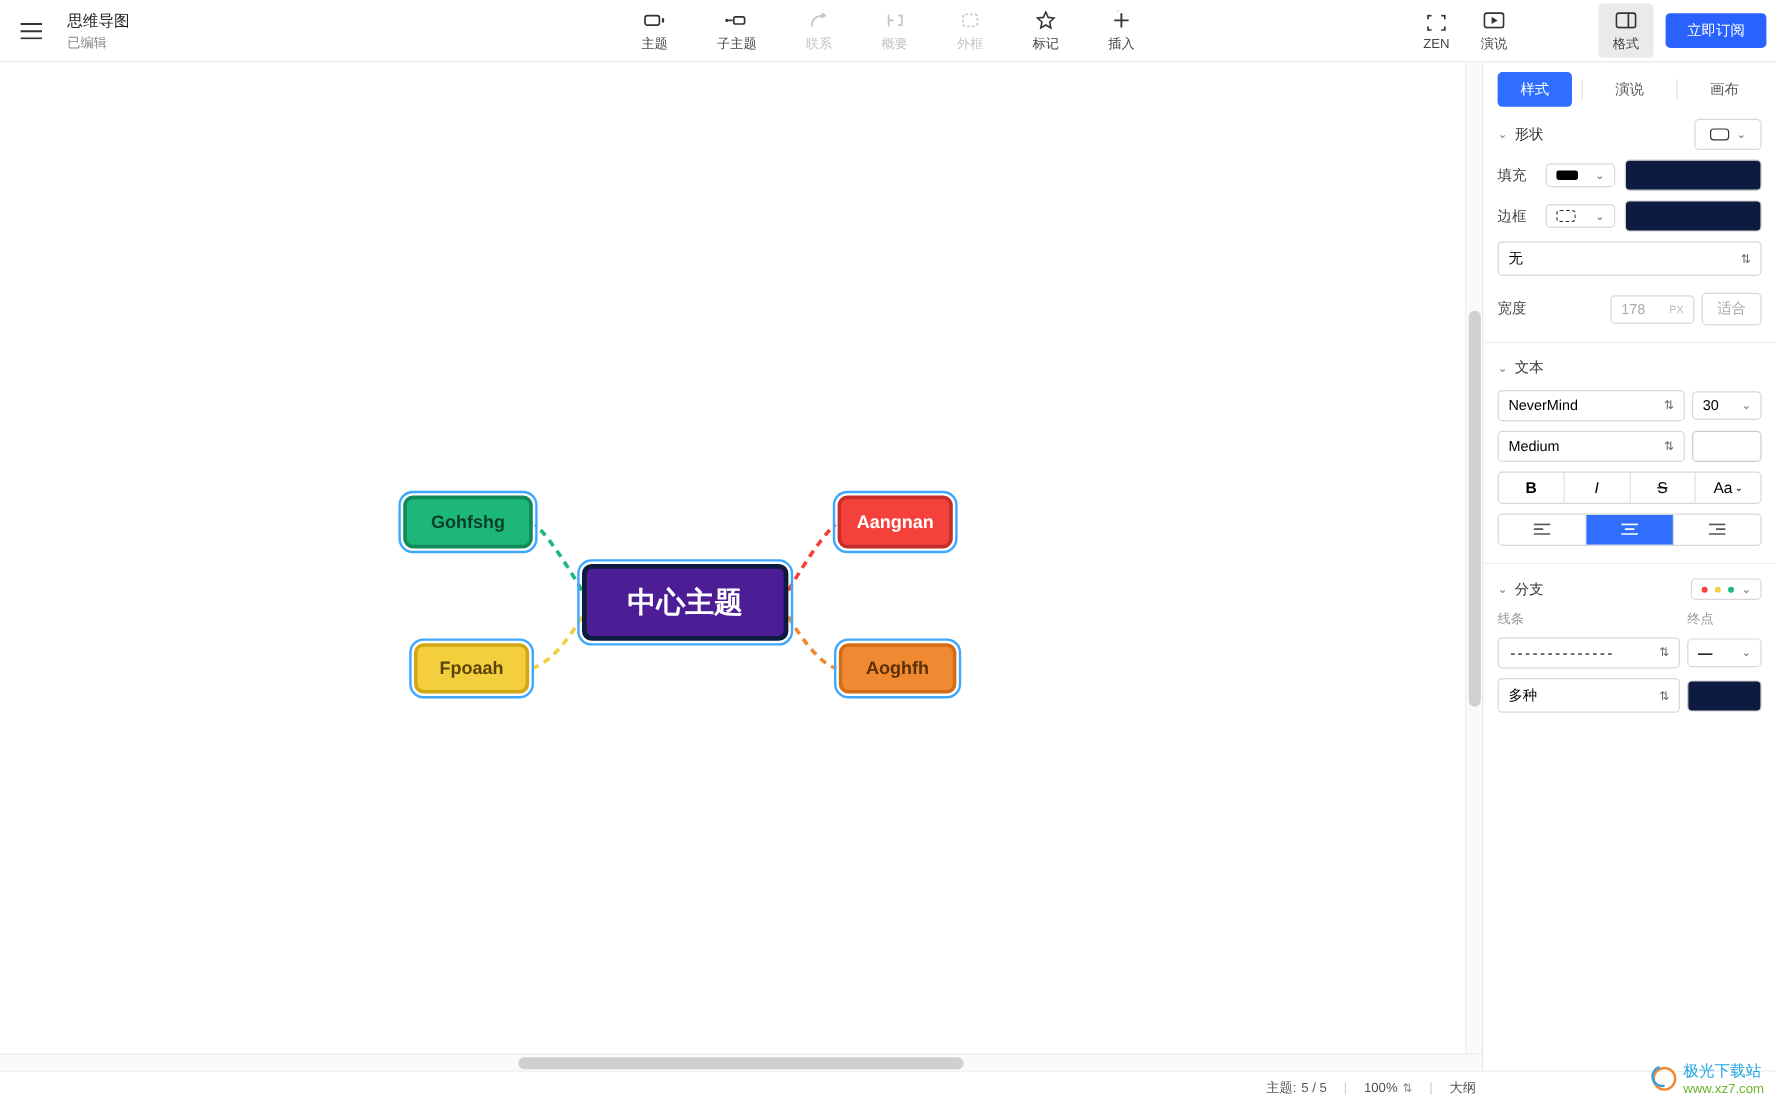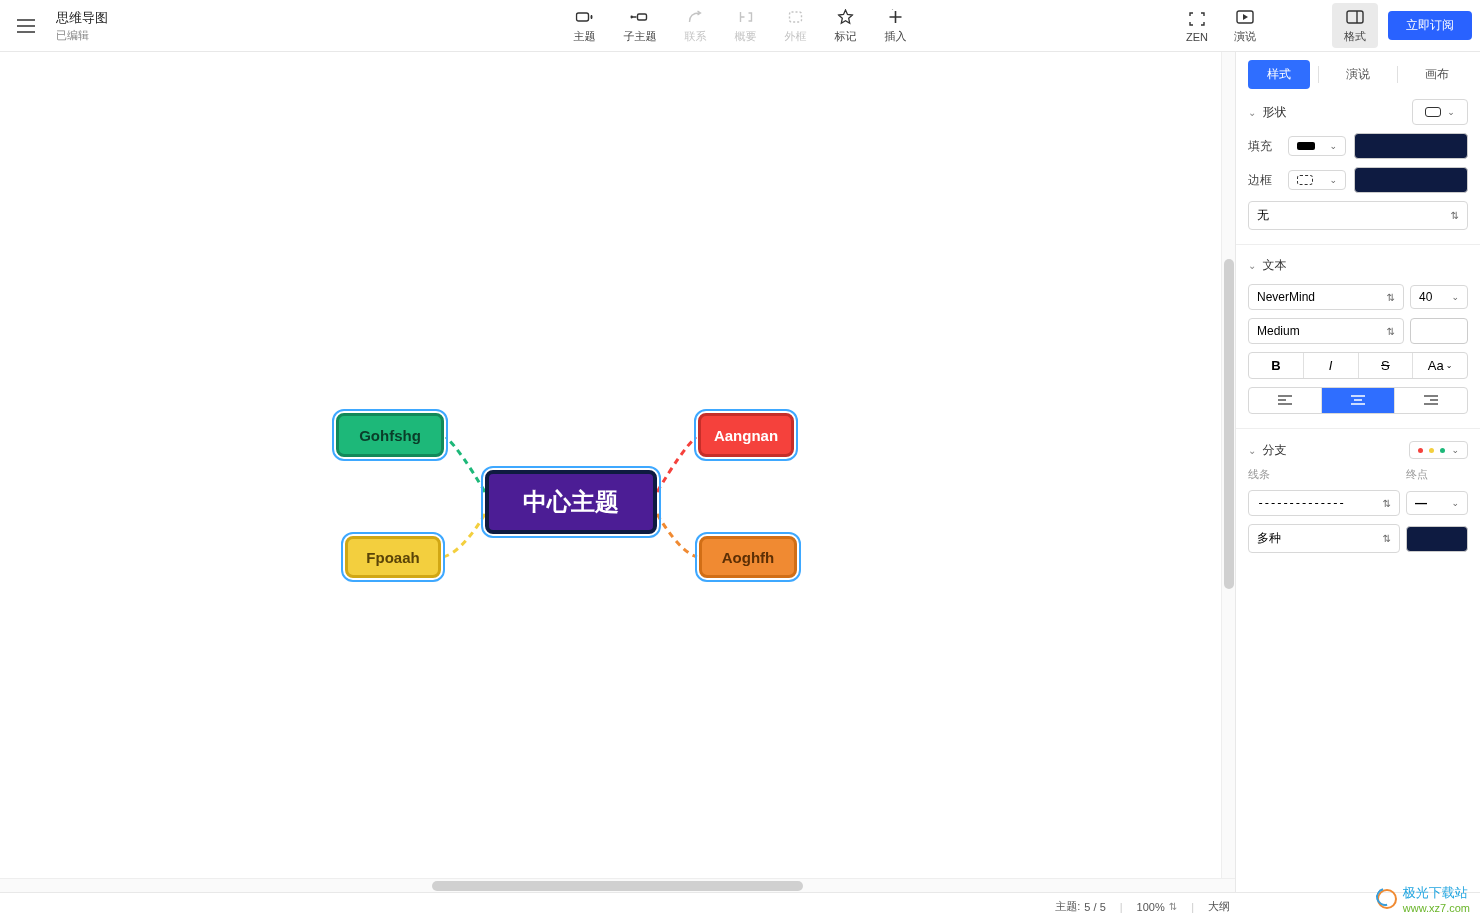--- a/index.html
+++ b/index.html
@@ -6,21 +6,21 @@
 body { width: 1480px; height: 920px; background: #fff; overflow: hidden; position: relative; }
 
 
 .titlebar { height: 52px; display: flex; align-items: center; border-bottom: 1px solid #e8e8e8; position: relative; }
 .hamburger { width: 52px; display: flex; align-items: center; justify-content: center; cursor: pointer; }
 .hamburger svg { width: 18px; height: 14px; }
 .title-block { margin-left: 4px; }
 .title-main { font-size: 13px; color: #222; font-weight: 500; }
 .title-sub { font-size: 11px; color: #888; margin-top: 1px; }
 
-.toolbar-center { position: absolute; left: 50%; transform: translateX(-50%); display: flex; gap: 0; }
+.toolbar-center { position: absolute; left: 50%; transform: translateX(-50%); display: flex; gap: 13px; }
 .tbtn { display: flex; flex-direction: column; align-items: center; padding: 4px 14px; cursor: pointer; color: #444; }
 .tbtn.disabled { color: #c4c4c4; cursor: default; }
 .tbtn .ico { height: 20px; display: flex; align-items: center; justify-content: center; }
 .tbtn .lbl { font-size: 11px; margin-top: 2px; }
 
 .toolbar-right { position: absolute; right: 8px; display: flex; align-items: center; gap: 2px; }
 .tbtn-r { display: flex; flex-direction: column; align-items: center; padding: 4px 12px; cursor: pointer; color: #444; }
 .tbtn-r .ico { height: 20px; display: flex; align-items: center; }
 .tbtn-r .lbl { font-size: 11px; margin-top: 2px; }
 .tbtn-r.active { background: #eaeaea; border-radius: 4px; }
@@ -259,36 +259,45 @@
             <span class="caret">⌄</span>
           </div>
         <div class="color-swatch" style="background:#0e1b41;flex:1"></div>
       </div>
       <div class="row">
         <div class="full-select" style="width:100%">
             <span>无</span>
             <span style="font-size:10px;color:#666">⇅</span>
           </div>
       </div>
+      <div class="row" style="margin-top:14px">
+        <span class="row-lbl">宽度</span>
+        <div style="flex:1"></div>
+        <div class="input-sm">
+            <span>178</span>
+            <span style="font-size:9px;color:#bbb">PX</span>
+          </div>
+        <div class="btn-sm" style="margin-left:6px">适合</div>
+      </div>
     </div>
 
     <div style="height:1px;background:#eee;margin:4px -12px 12px"></div>
 
     <div class="sec">
       <div class="sec-head">
           <span class="chev">⌄</span>
           <span>文本</span>
         </div>
       <div class="row">
         <div class="full-select" style="flex:1;margin-right:6px">
             <span>NeverMind</span>
             <span style="font-size:10px;color:#666">⇅</span>
           </div>
         <div class="dropdown" style="width:58px">
-            <span>40</span>
+            <span>30</span>
             <span class="caret">⌄</span>
           </div>
       </div>
       <div class="row">
         <div class="full-select" style="flex:1;margin-right:6px">
             <span>Medium</span>
             <span style="font-size:10px;color:#666">⇅</span>
           </div>
         <div class="color-swatch" style="width:58px;background:#fff"></div>
       </div>

